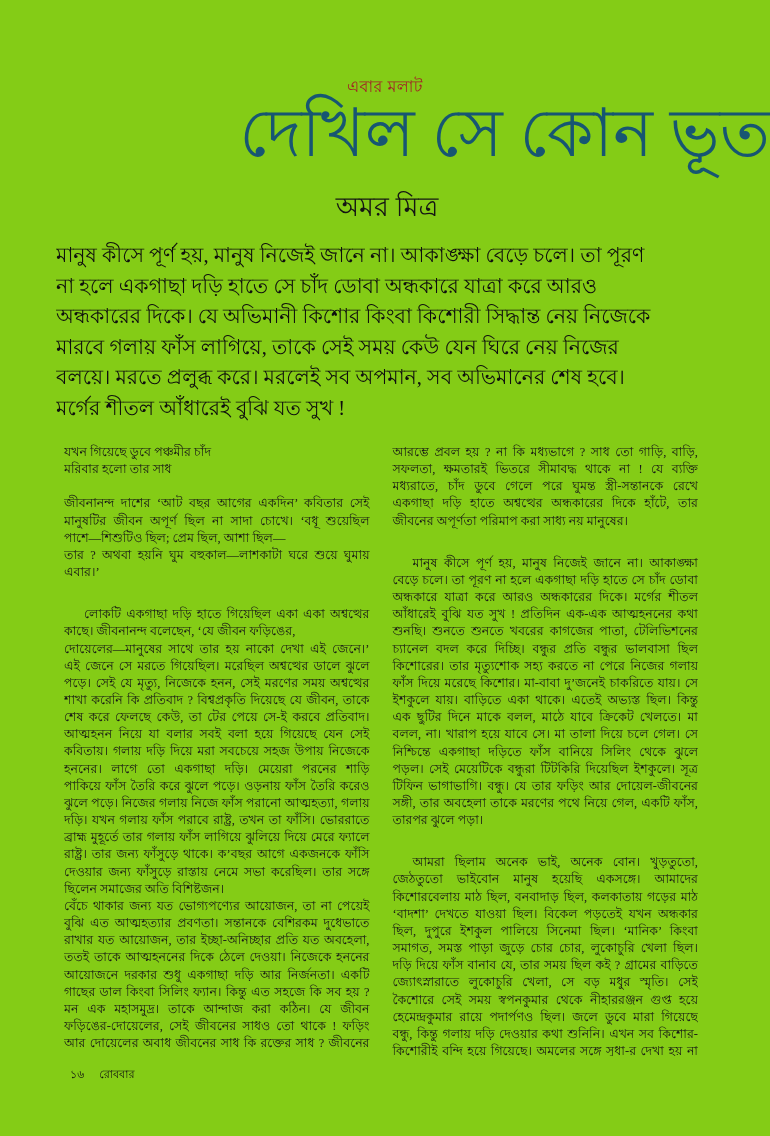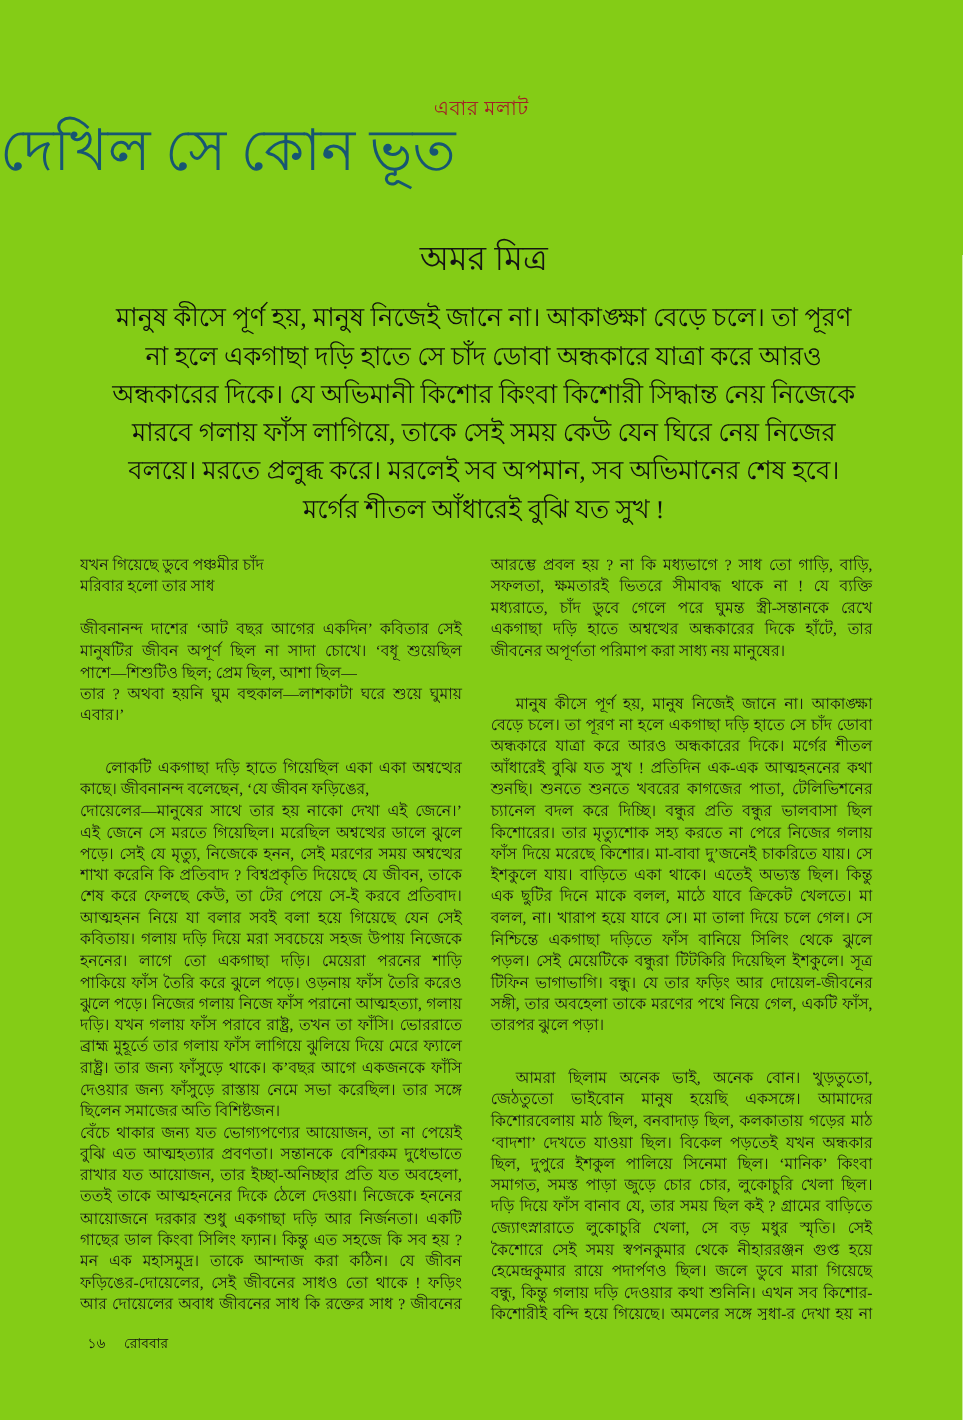--- a/index.html
+++ b/index.html
@@ -12,32 +12,31 @@
     overflow:hidden;
   }
   .kicker{
     position:absolute;top:74px;left:0;right:0;
     text-align:center;
     font-size:16px;letter-spacing:.5px;
     color:#a32126;
   }
   .title{
     position:absolute;top:92px;left:0;right:0;margin:0;
-    text-align:left;
-    font-size:46px;font-weight:500;line-height:1.25;
+    text-align:right;
+    font-size:67px;font-weight:500;line-height:1.25;
     color:#175672;
   }
   .author{
     position:absolute;top:186px;left:4px;right:0;
     text-align:center;
     font-size:27px;color:#141414;
   }
   .standfirst{
     position:absolute;top:240px;left:56px;right:52px;height:188px;
-    text-align:center;
     font-size:20.5px;line-height:30.5px;
     color:#0e0e0e;
     overflow:hidden;
   }
   .columns{
     position:absolute;top:444px;left:64px;right:72px;height:612px;
     display:flex;gap:23px;
     overflow:hidden;
   }
   .col{flex:1 1 0;min-width:0;font-size:12.5px;line-height:17.15px;color:#161616;}

